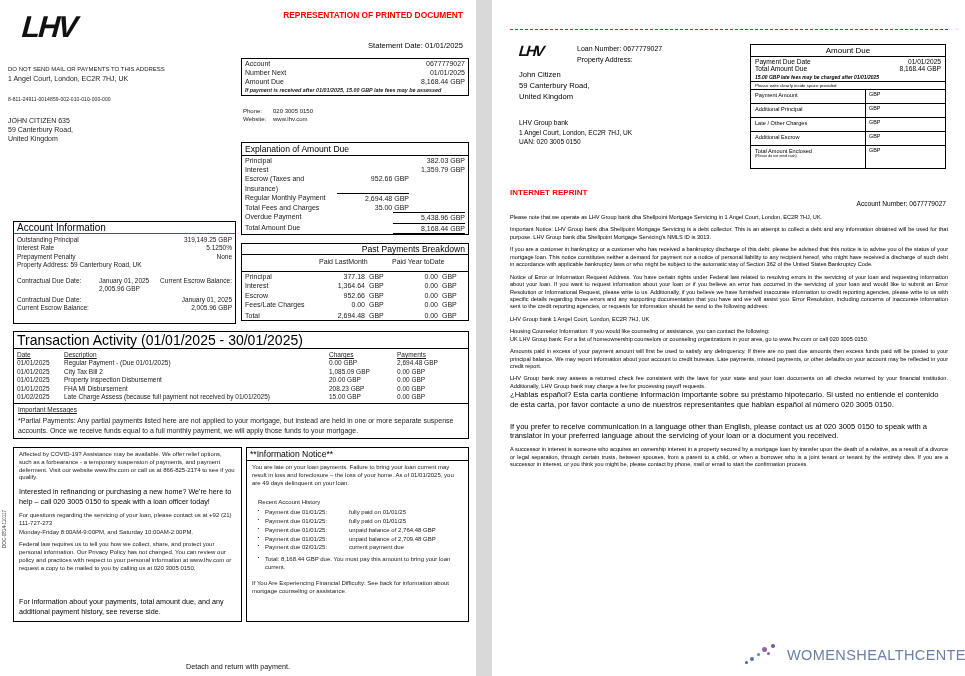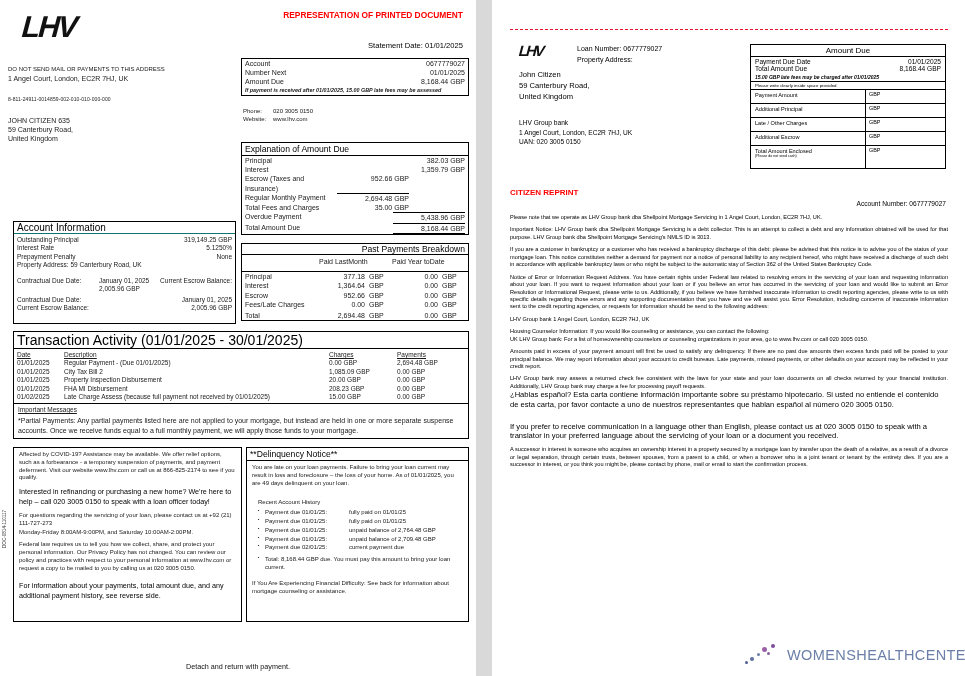--- a/index.html
+++ b/index.html
@@ -363,26 +363,26 @@
       <div class="t7" style="margin-top:2px">*Partial Payments: Any partial payments listed here are not applied to your mortgage, but instead are held in one or more separate suspense accounts. Once we receive funds equal to a full monthly payment, we will apply those funds to your mortgage.</div>
     </div>
 
     <div class="box amsg">
       <div class="msgbody">
         <p class="t6">Affected by COVID-19? Assistance may be available. We offer relief options, such as a forbearance - a temporary suspension of payments, and payment deferment. Visit our website www.lhv.com or call us at 866-825-2174 to see if you qualify.</p>
         <p class="bigp">Interested in refinancing or purchasing a new home? We're here to help – call 020 3005 0150 to speak with a loan officer today!</p>
         <p class="t6" style="margin-bottom:1px">For questions regarding the servicing of your loan, please contact us at +92 (21) 111-727-273</p>
         <p class="t6">Monday-Friday 8:00AM-9:00PM, and Saturday 10:00AM-2:00PM.</p>
         <p class="t6">Federal law requires us to tell you how we collect, share, and protect your personal information. Our Privacy Policy has not changed. You can review our policy and practices with respect to your personal information at  www.lhv.com or request a copy to be mailed to you by calling us at 020 3005 0150.</p>
-        <p class="bigp" style="margin-top:8px">For information about your payments, total amount due, and any additional payment history, see reverse side.</p>
+        <p class="bigp" style="margin-top:24px">For information about your payments, total amount due, and any additional payment history, see reverse side.</p>
       </div>
     </div>
 
     <div class="box dnote">
-      <div class="msghead">**Delinquency Notice**</div>
+      <div class="msghead">**Information Notice**</div>
       <div class="msgbody">
         <p class="t6">You are late on your loan payments. Failure to bring your loan current may result in loss and foreclosure – the loss of your home. As of 01/01/2025, you are 49 days delinquent on your loan.</p>
         <p class="t6" style="margin-top:12px;margin-bottom:2px;padding-left:6px">Recent Account History</p>
         <ul class="hist t6">
           <li>
             <span class="hd">Payment due 01/01/25:</span>
             <span class="hv">fully paid on 01/01/25</span>
           </li>
           <li>
             <span class="hd">Payment due 01/01/25:</span>
@@ -461,21 +461,21 @@
       </div>
       <div class="adline" style="min-height:22px">
         <div class="lk">
           <span>Total Amount Enclosed</span>
           <small>(Please do not send cash)</small>
         </div>
         <div class="lv">GBP</div>
       </div>
     </div>
 
-    <div class="irhead">CITIZEN REPRINT</div>
+    <div class="irhead">INTERNET REPRINT</div>
     <div class="acctnum">Account Number: 0677779027</div>
 
     <div class="body">
       <p>Please note that we operate as LHV Group bank dba Shellpoint Mortgage Servicing in 1 Angel Court, London, EC2R 7HJ, UK.</p>
       <p>Important Notice: LHV Group bank dba Shellpoint Mortgage Servicing is a debt collector. This is an attempt to collect a debt and any information obtained will be used for that purpose. LHV Group bank dba Shellpoint Mortgage Servicing's NMLS ID is 3013.</p>
       <p>If you are a customer in bankruptcy or a customer who has received a bankruptcy discharge of this debt: please be advised that this notice is to advise you of the status of your mortgage loan. This notice constitutes neither a demand for payment nor a notice of personal liability to any recipient hereof, who might have received a discharge of such debt in accordance with applicable bankruptcy laws or who might be subject to the automatic stay of Section 362 of the United States Bankruptcy Code.</p>
       <p>Notice of Error or Information Request Address. You have certain rights under Federal law related to resolving errors in the servicing of your loan and requesting information about your loan. If you want to request information about your loan or if you believe an error has occurred in the servicing of your loan and would like to submit an Error Resolution or Informational Request, please write to us. Additionally, if you believe we have furnished inaccurate information to credit reporting agencies, please write to us with specific details regarding those errors and any supporting documentation that you have and we will assist you. Error Resolution, including concerns of inaccurate information sent to the credit reporting agencies, or requests for information should be send to the following address:</p>
       <p>LHV Group bank 1 Angel Court, London, EC2R 7HJ, UK</p>
       <p style="white-space:pre-line">Housing Counselor Information: If you would like counseling or assistance, you can contact the following:
 UK LHV Group bank: For a list of homeownership counselors or counseling organizations in your area, go to www.lhv.com or call 020 3005 0150.</p>

